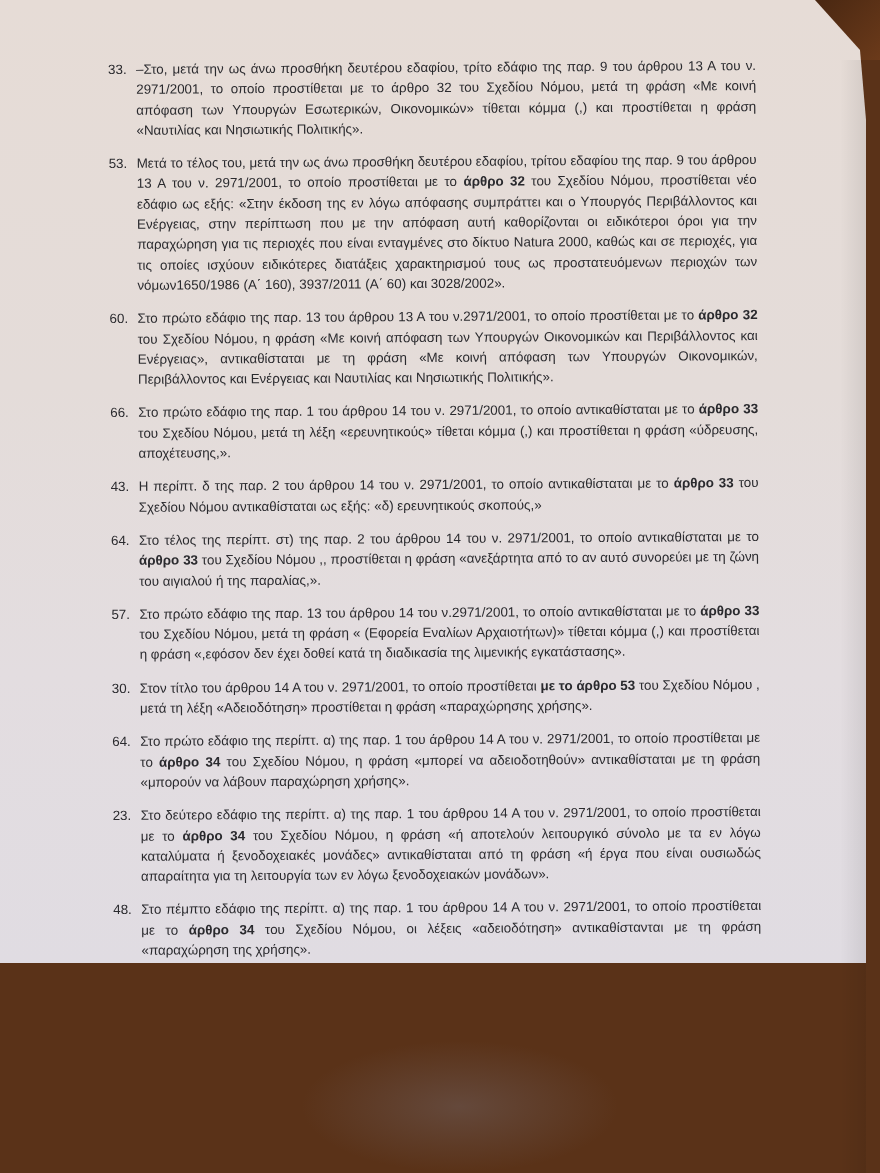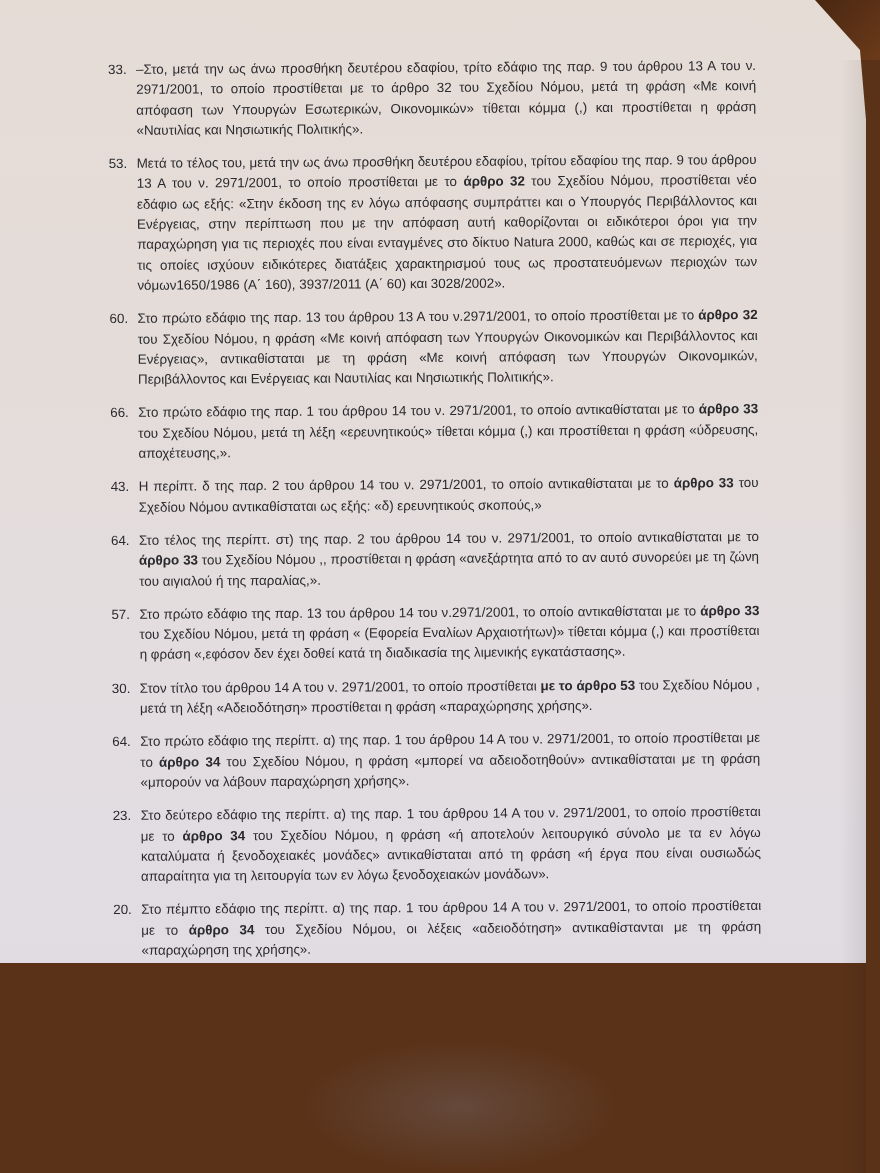--- a/index.html
+++ b/index.html
@@ -78,17 +78,17 @@
     </li>
     <li class="item">
       <span class="num">64.</span>
       <span>Στο πρώτο εδάφιο της  περίπτ. α) της παρ. 1 του άρθρου 14 Α του ν. 2971/2001, το οποίο προστίθεται με το </span><b>άρθρο 34</b><span> του Σχεδίου Νόμου,  η φράση «μπορεί να αδειοδοτηθούν» αντικαθίσταται με τη φράση «μπορούν να λάβουν παραχώρηση χρήσης».</span>
     </li>
     <li class="item">
       <span class="num">23.</span>
       <span>Στο δεύτερο εδάφιο της περίπτ. α) της παρ. 1 του άρθρου 14 Α του ν. 2971/2001, το οποίο προστίθεται με το </span><b>άρθρο 34</b><span> του Σχεδίου Νόμου, η φράση «ή αποτελούν λειτουργικό σύνολο με τα εν λόγω καταλύματα ή ξενοδοχειακές μονάδες» αντικαθίσταται από τη φράση «ή έργα που είναι ουσιωδώς απαραίτητα για τη λειτουργία των εν λόγω ξενοδοχειακών μονάδων».</span>
     </li>
     <li class="item">
-      <span class="num">20.</span>
+      <span class="num">48.</span>
       <span>Στο πέμπτο εδάφιο της περίπτ. α) της παρ. 1 του άρθρου 14 Α του ν. 2971/2001, το οποίο προστίθεται με το </span><b>άρθρο 34</b><span> του Σχεδίου Νόμου, οι λέξεις «αδειοδότηση» αντικαθίστανται με τη φράση «παραχώρηση της χρήσης».</span>
     </li>
   </ol>
 </div>
 
 </body></html>

